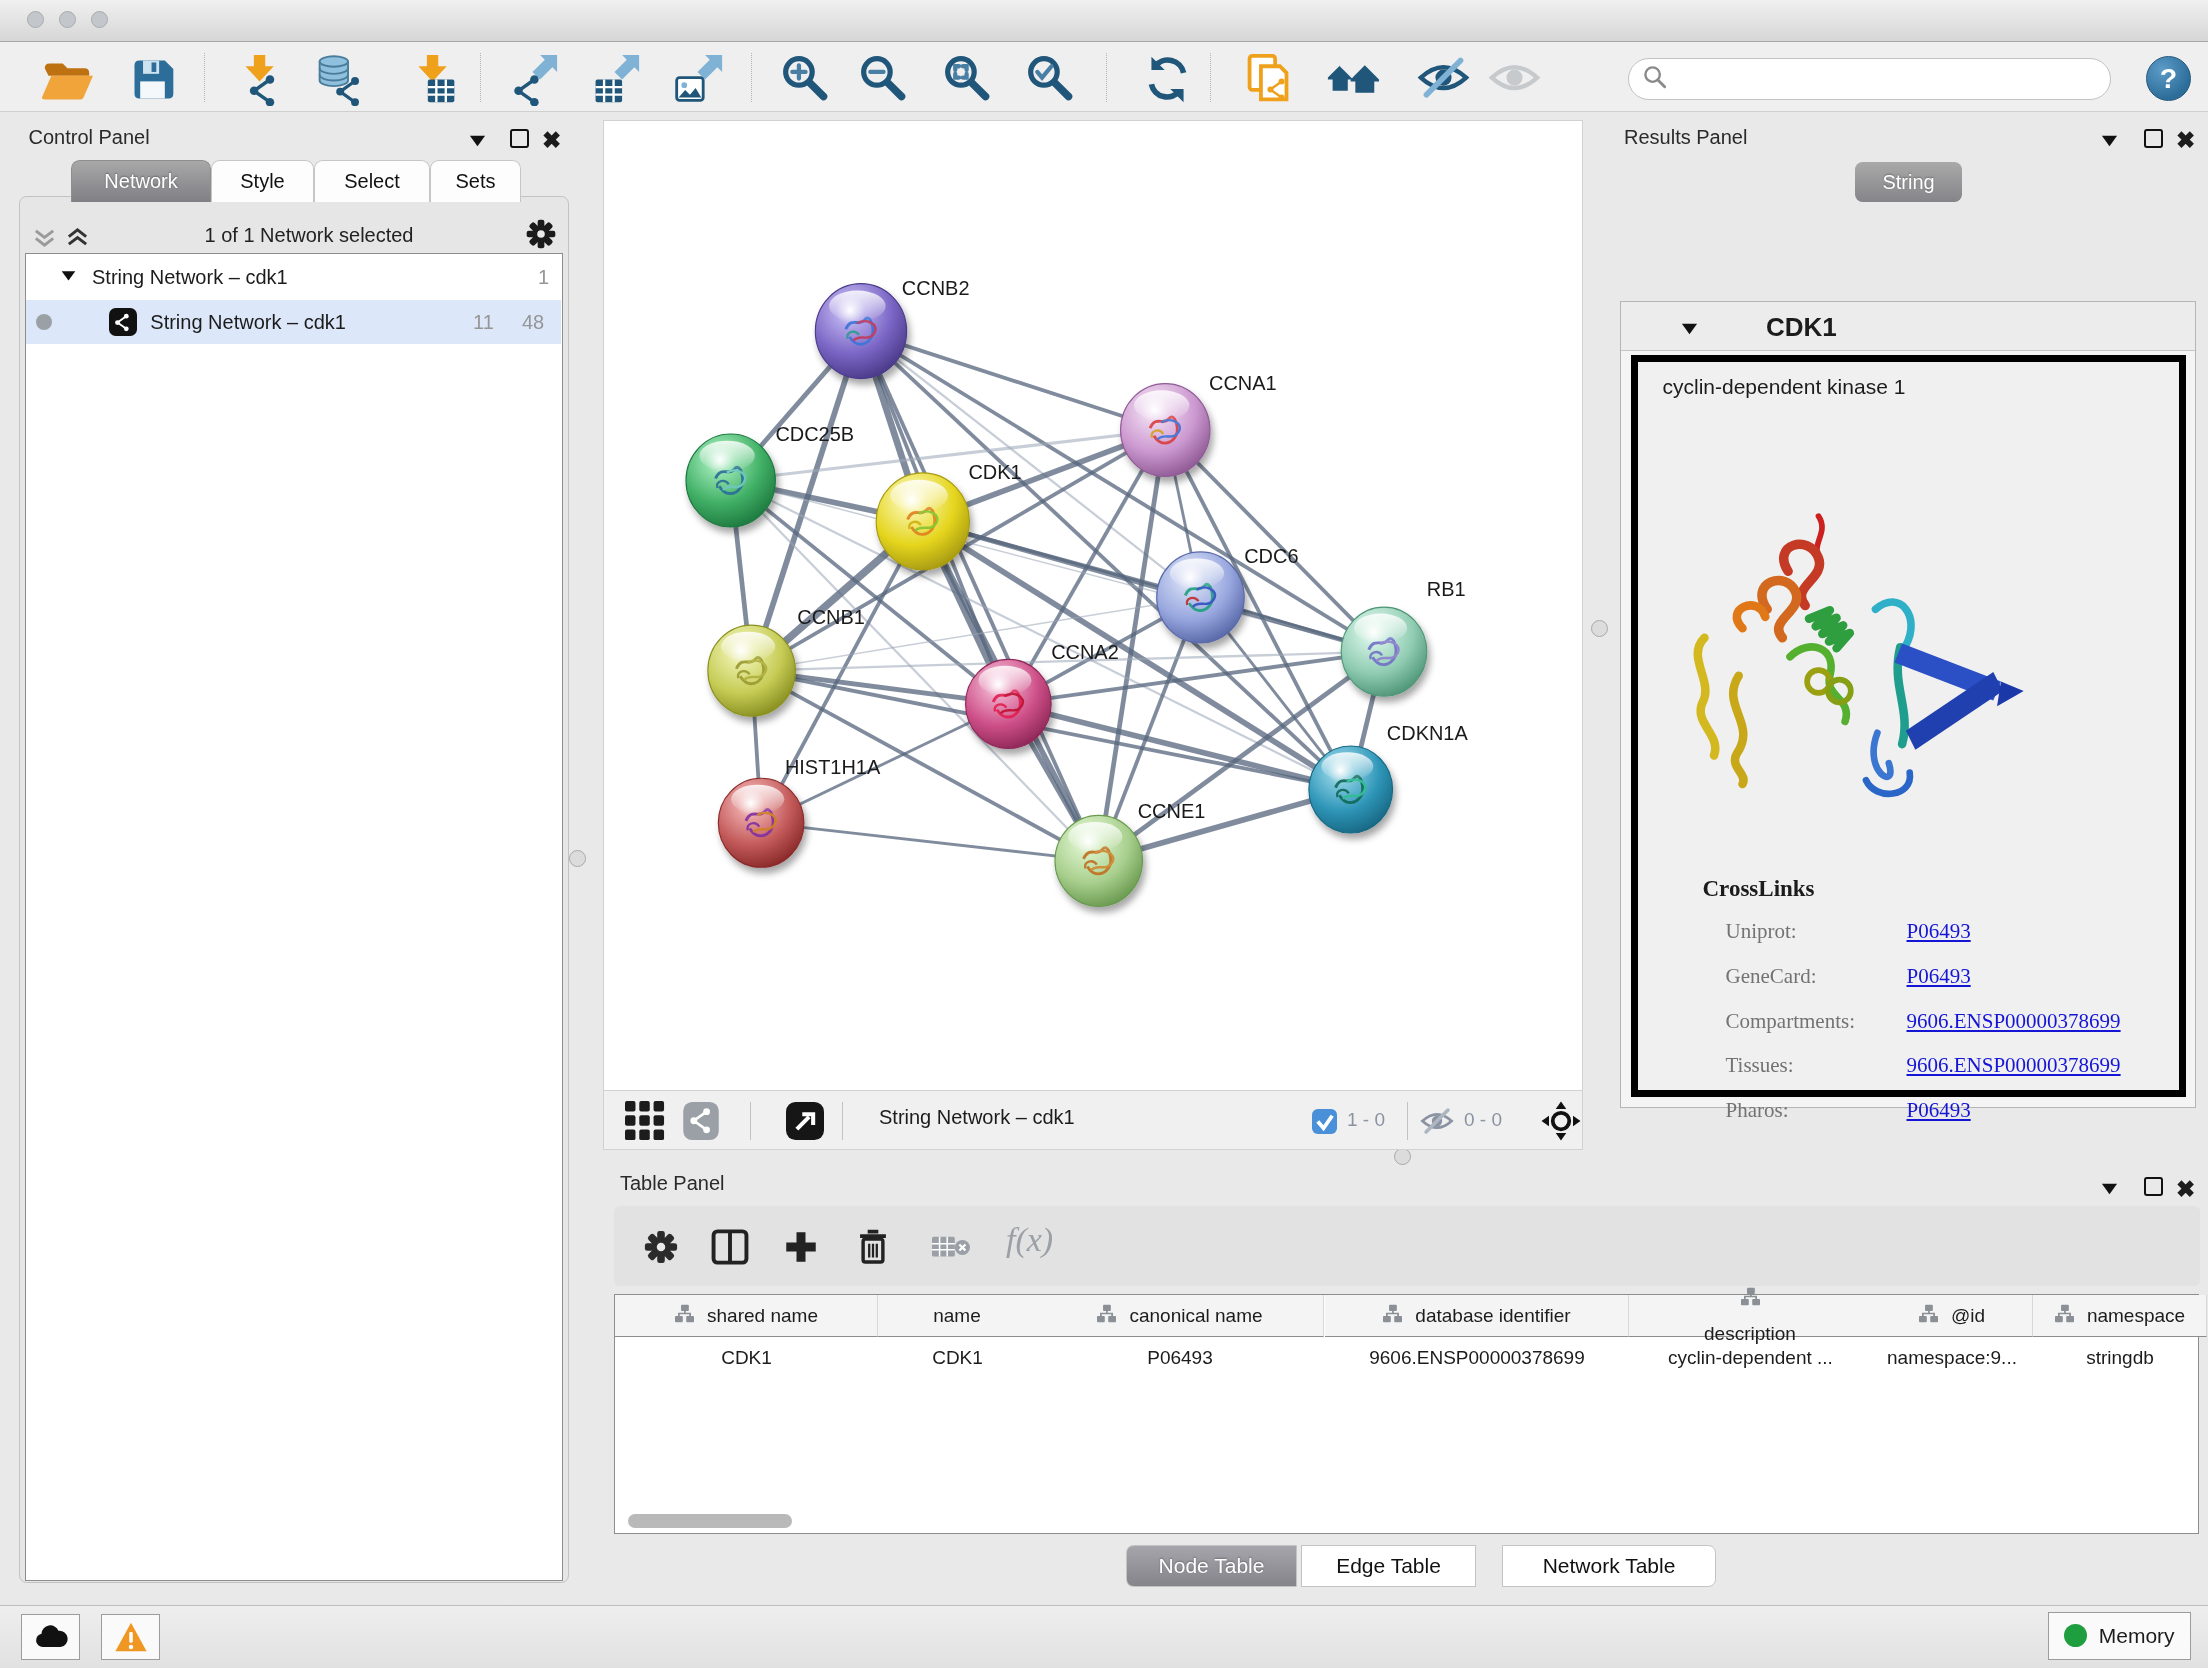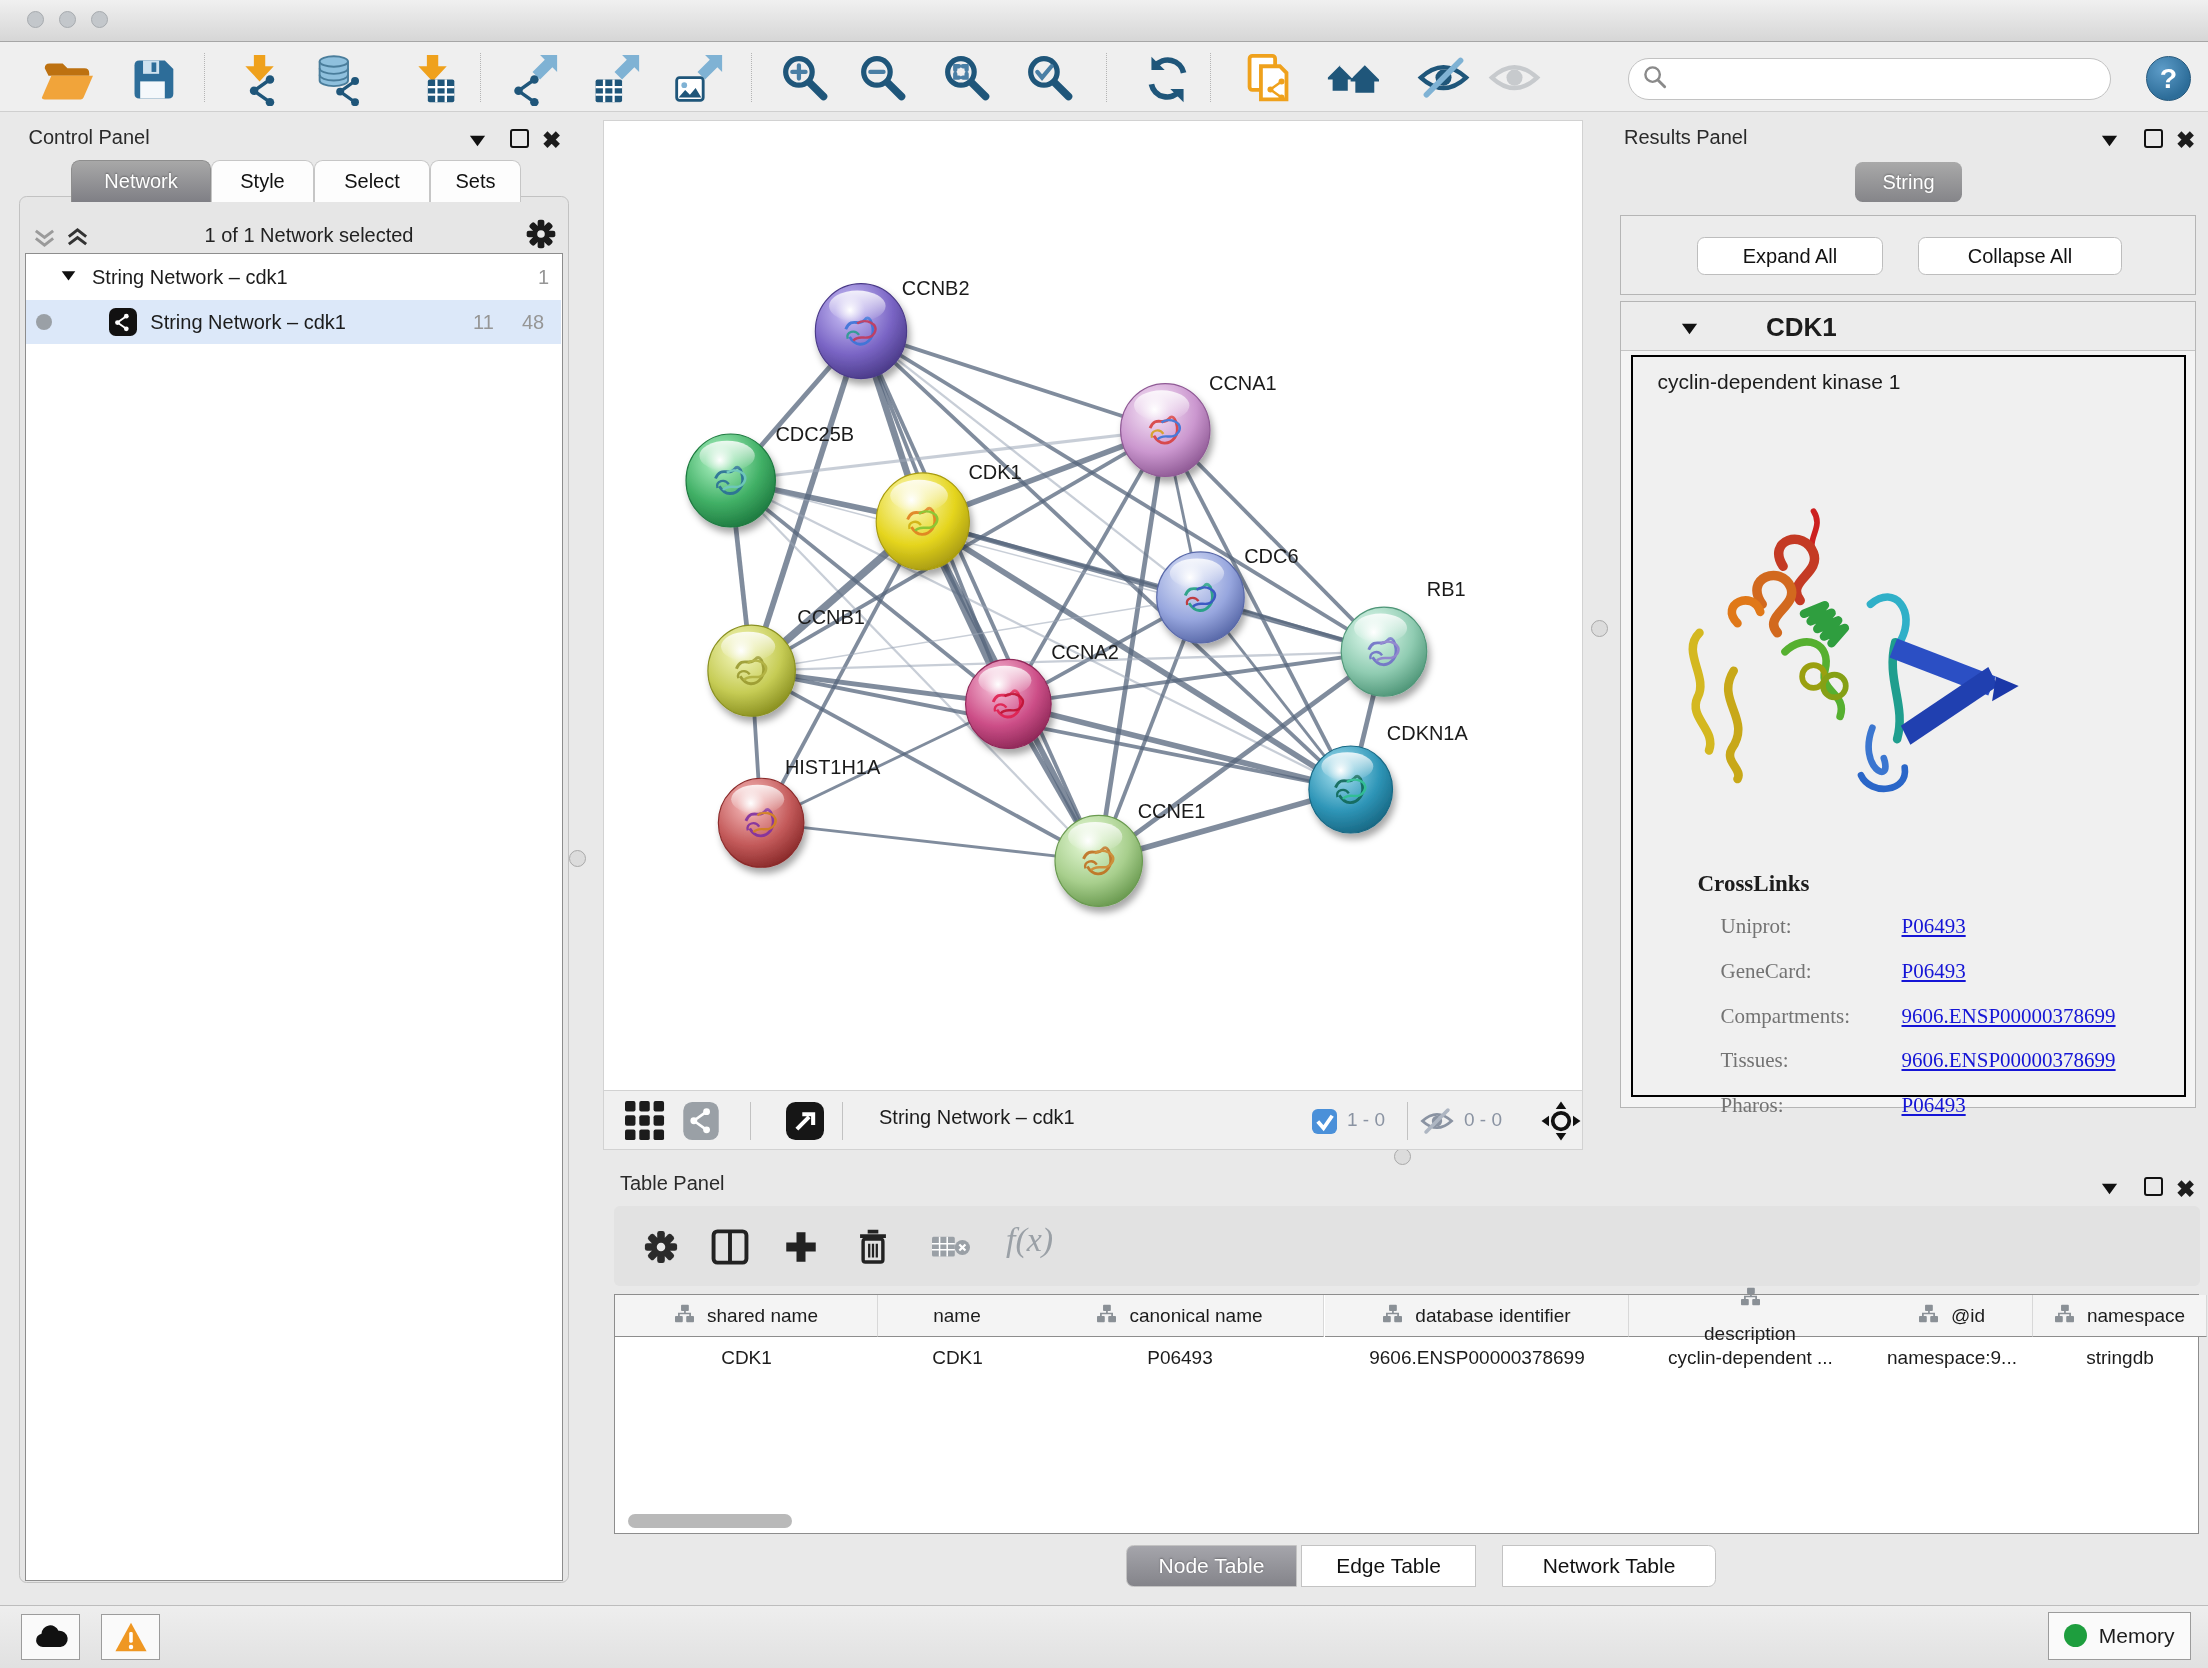--- a/index.html
+++ b/index.html
@@ -612,33 +612,29 @@
 
   <div class="abs ptitle" style="left:1624px;top:126px">Results Panel</div>
   <div class="abs" style="left:2100px;top:131px" id="rpCollapse"><svg width="19" height="19" viewBox="0 0 20 20">
         <path d="M2 5h16l-8 11z" fill="#111"></path>
       </svg></div>
   <div class="abs" style="left:2144px;top:129px;width:19px;height:19px;border:2.4px solid #111;border-radius:2.9px"></div>
   <div class="abs" style="left:2176px;top:127px;font-size:23px;font-weight:bold">✖</div>
 
   <div class="abs rtab" style="left:1855px;top:162px;width:107px;height:40px">String</div>
 
-  <div class="abs rp-box" style="left:1620px;top:215px;width:576px;height:80px">
-    <div class="abs rbtn" style="left:76px;top:21px;width:186px">Expand All</div>
-    <div class="abs rbtn" style="left:297px;top:21px;width:204px">Collapse All</div>
-  </div>
 
   <div class="abs rp-box" style="left:1620px;top:301px;width:576px;height:807px;background:#f4f4f4">
     <div class="abs" style="left:0;top:0;width:574px;height:49px;background:#ececec;border-bottom:1px solid #c5c5c5">
       <span class="abs" style="left:59px;top:17px" id="rpTri"><svg width="19" height="19" viewBox="0 0 20 20">
             <path d="M2 5h16l-8 11z" fill="#111"></path>
           </svg></span>
       <span class="abs" style="left:145px;top:9.5px;font-size:26px;font-weight:bold">CDK1</span>
     </div>
-    <div class="abs" style="left:9.5px;top:53px;width:555px;height:742px;background:#f0f0f0;border:2px solid #000000">
+    <div class="abs" style="left:9.5px;top:53px;width:555px;height:742px;background:#f0f0f0;border:7px solid #000000">
       <div class="abs" style="left:25px;top:13.3px;font-size:21px">cyclin-dependent kinase 1</div>
       <svg class="abs" style="left:38px;top:133px" width="380" height="333" viewBox="0 0 400 350" id="proteinSvg">
  <g fill="none" stroke-linecap="round">
   <path d="M150 22 C162 40 140 52 152 68" stroke="#cc2020" stroke-width="6"></path>
   <path d="M118 80 C100 52 140 40 150 66 C158 88 120 96 136 116" stroke="#c43a24" stroke-width="10"></path>
   <path d="M96 120 C76 92 116 78 126 102 C134 122 96 132 112 150" stroke="#d2691e" stroke-width="10"></path>
   <path d="M70 140 C50 120 86 104 94 128" stroke="#e07818" stroke-width="9"></path>
   <path d="M30 150 C10 170 40 196 28 218 C18 240 48 252 40 274" stroke="#d4b820" stroke-width="9"></path>
   <path d="M66 190 C46 222 86 240 64 272 C56 286 76 294 70 304" stroke="#c8a818" stroke-width="9"></path>
   <path d="M140 130 l22 -9 -15 17 22 -9 -15 17 22 -9 -15 17 22 -9 -14 16" stroke="#2f9e3f" stroke-width="9" stroke-linejoin="round"></path>

